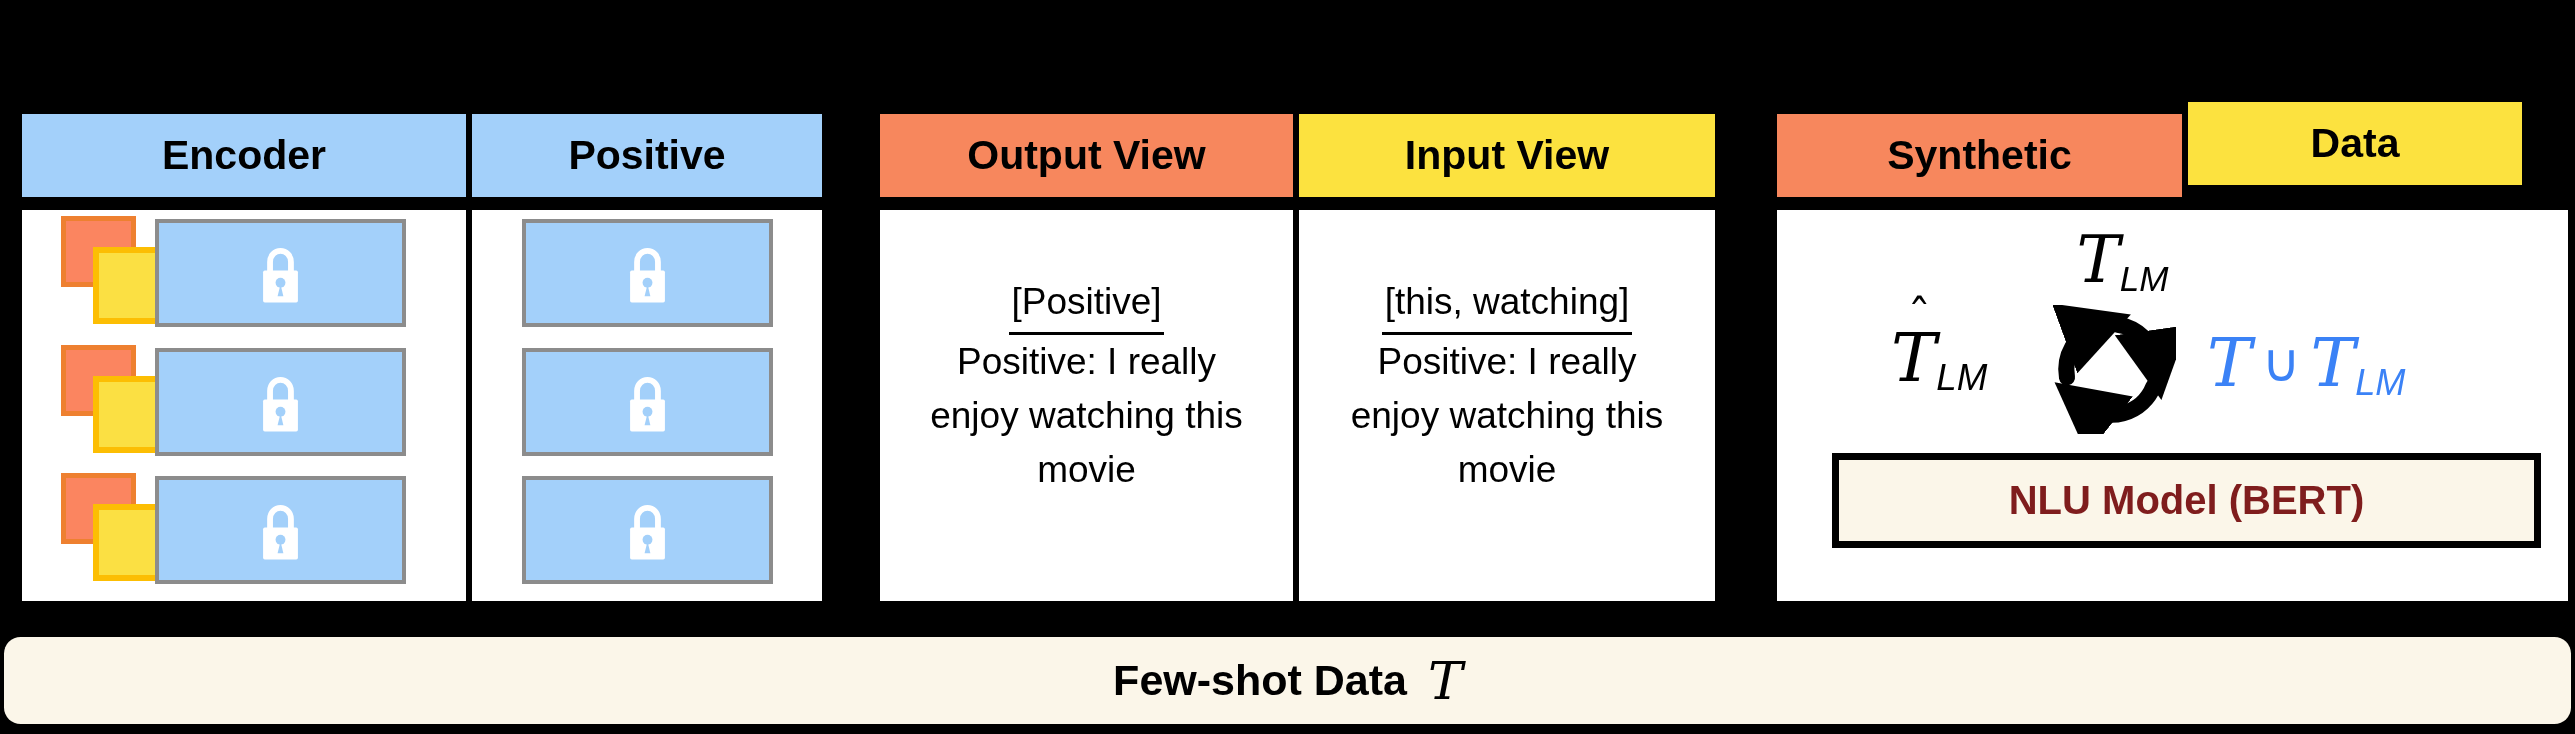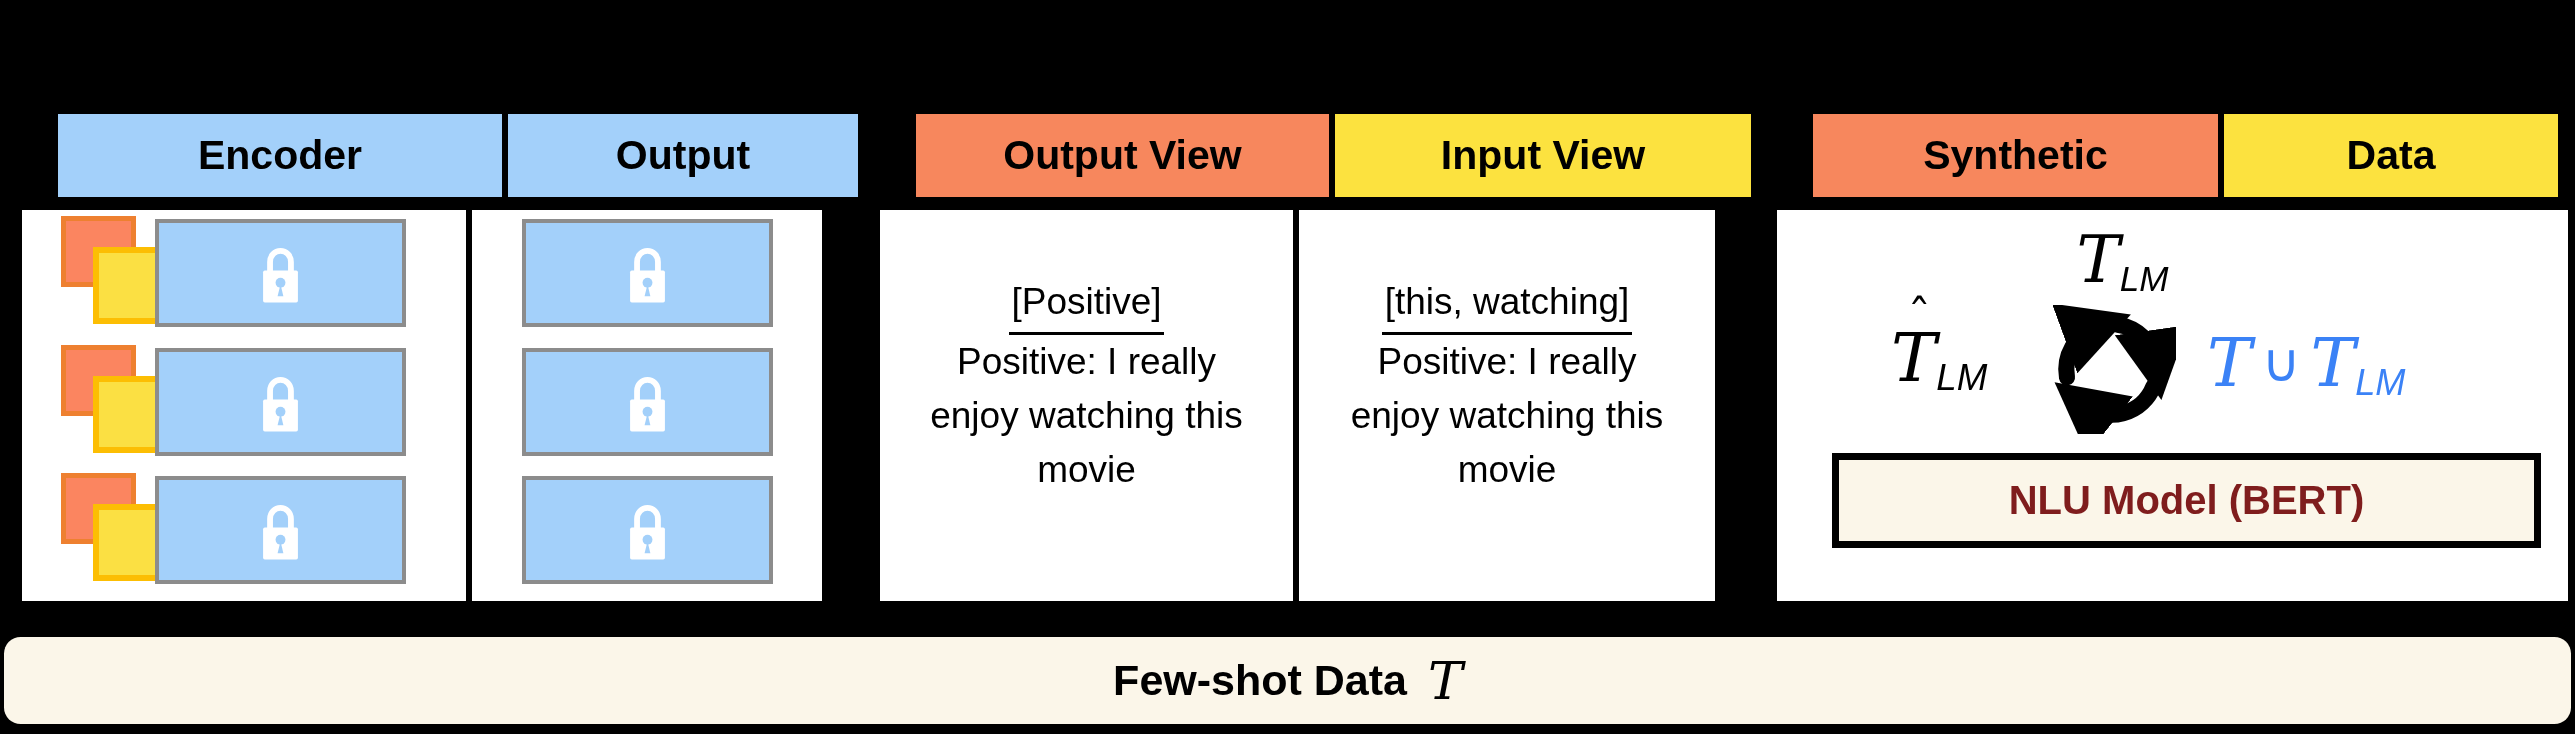--- a/index.html
+++ b/index.html
@@ -1,20 +1,20 @@
 <!DOCTYPE html>
 <html style="font-size:9px"><head>
 <meta charset="utf-8">
 <style>
   html,body{margin:0;padding:0;background:#000;}
   #canvas{position:relative;width:2576px;height:735px;background:#000000;
           font-family:"Liberation Sans",sans-serif;overflow:hidden;}
   .cell{position:absolute;box-sizing:border-box;}
   .hdr{display:flex;align-items:center;justify-content:center;
-       font-weight:700;font-size:41px;color:#000;letter-spacing:0px;margin-left:36px;}
+       font-weight:700;font-size:41px;color:#000;letter-spacing:0px;}
   .blue{background:#A3D0FA;}
   .orangebg{background:#F7875D;}
   .yellowbg{background:#FCE23F;}
   .bodycell{background:#FFFFFF;}
 
   
   .lrow{position:absolute;left:0;width:100%;height:100px;}
   .lockbox{position:absolute;top:0;width:243px;height:100px;background:#A3D0FA;
            border:4.4px solid #8C8C8C;display:flex;align-items:center;justify-content:center;z-index:3;}
   .enc .lockbox{left:133px;}
@@ -59,21 +59,21 @@
       <rect x="15" y="51" width="60" height="55" rx="3" fill="#FFFFFF"></rect>
       <circle cx="45" cy="72" r="8.5" fill="#A3D0FA"></circle>
       <path d="M45 75 L40 95 L50 95 Z" fill="#A3D0FA"></path>
     </symbol>
   </defs>
 </svg>
 
 <div id="canvas">
 
   <div class="cell hdr blue" style="left:22px;top:114px;width:444px;height:83px">Encoder</div>
-  <div class="cell hdr blue" style="left:472px;top:114px;width:350px;height:83px">Output</div>
+  <div class="cell hdr blue" style="left:472px;top:114px;width:350px;height:83px">Positive</div>
 
   <div class="cell bodycell enc" style="left:22px;top:210px;width:444px;height:391px">
     <div class="lrow" style="top:9px">
       <div class="sq orange"></div>
       <div class="sq yellow"></div>
       <div class="lockbox">
         <svg class="lock" viewBox="0 0 96 118" width="53" height="65">
             <use href="#lockSym"></use>
           </svg>
       </div>
@@ -137,21 +137,21 @@
   <div class="cell bodycell" style="left:1299px;top:210px;width:416px;height:391px">
     <div class="viewtext">
       <div><span class="vlabel">[this, watching]</span></div>
       <div>Positive: I really</div>
       <div>enjoy watching this</div>
       <div>movie</div>
     </div>
   </div>
 
   <div class="cell hdr orangebg" style="left:1777px;top:114px;width:405px;height:83px">Synthetic</div>
-  <div class="cell hdr yellowbg" style="left:2188px;top:114px;width:334px;height:83px">Data</div>
+  <div class="cell hdr yellowbg" style="left:2188px;top:102px;width:334px;height:83px">Data</div>
 
   <div class="cell bodycell" style="left:1777px;top:210px;width:791px;height:391px">
 
     <div class="mathtop">
       <span class="mser">T</span><span class="msub">LM</span>
     </div>
 
     <div class="hatwrap">
       <span class="hat">ˆ</span><span class="mser">T</span><span class="msub">LM</span>
     </div>

